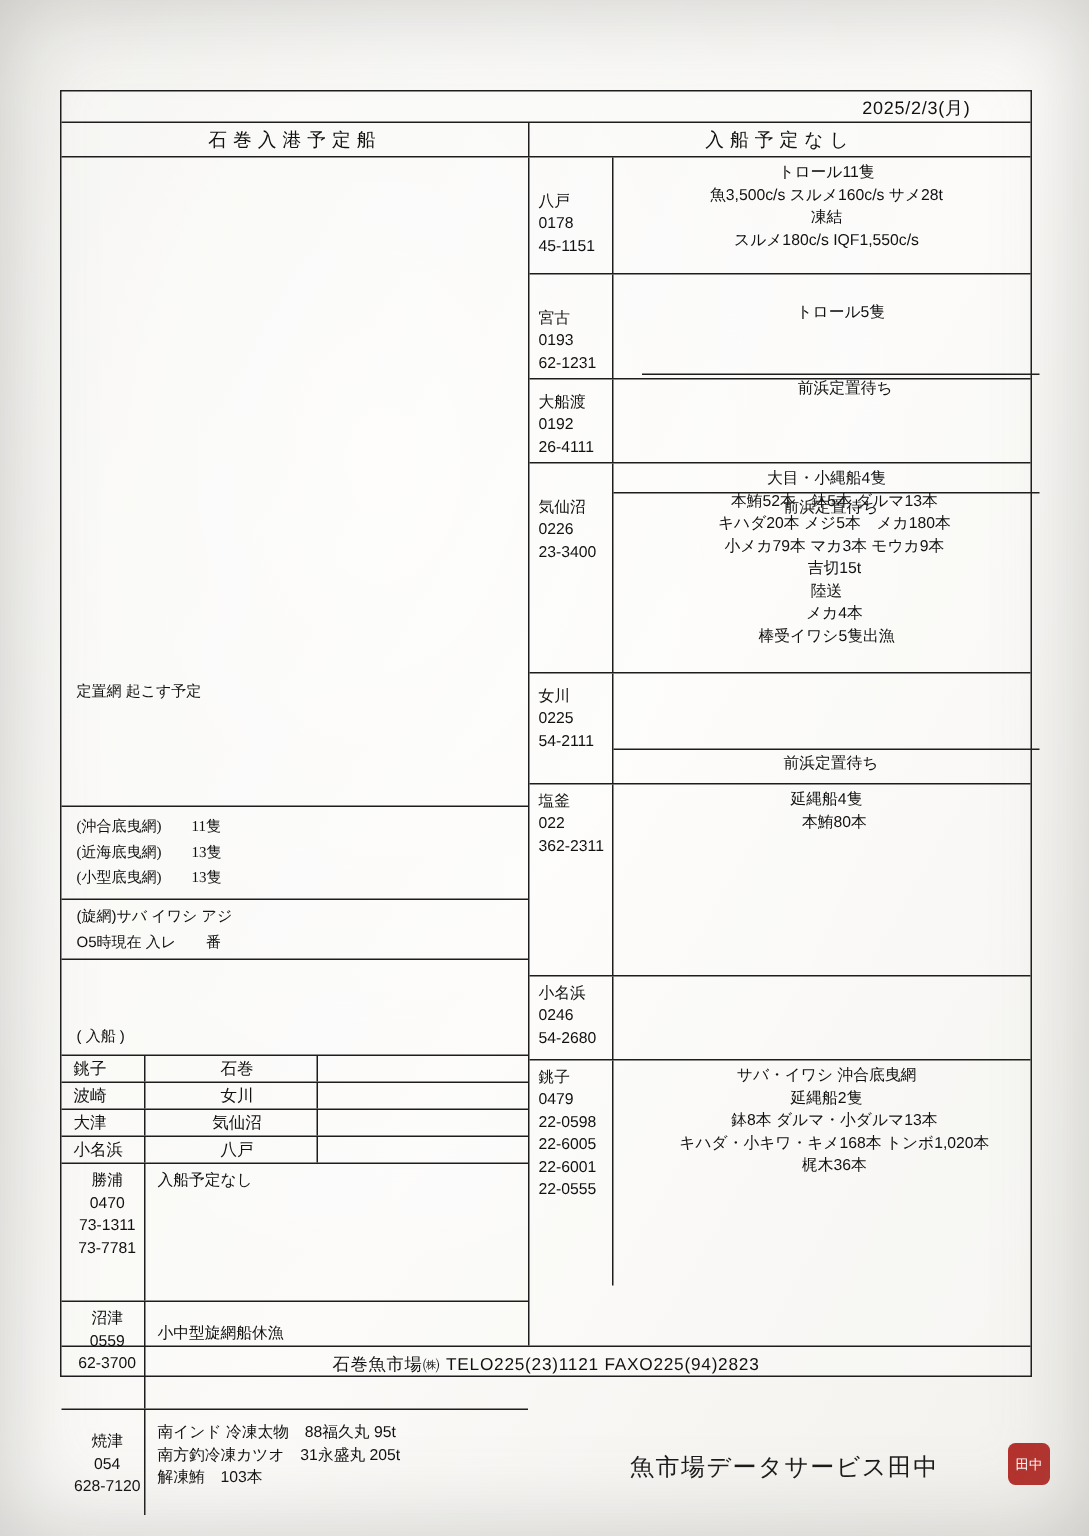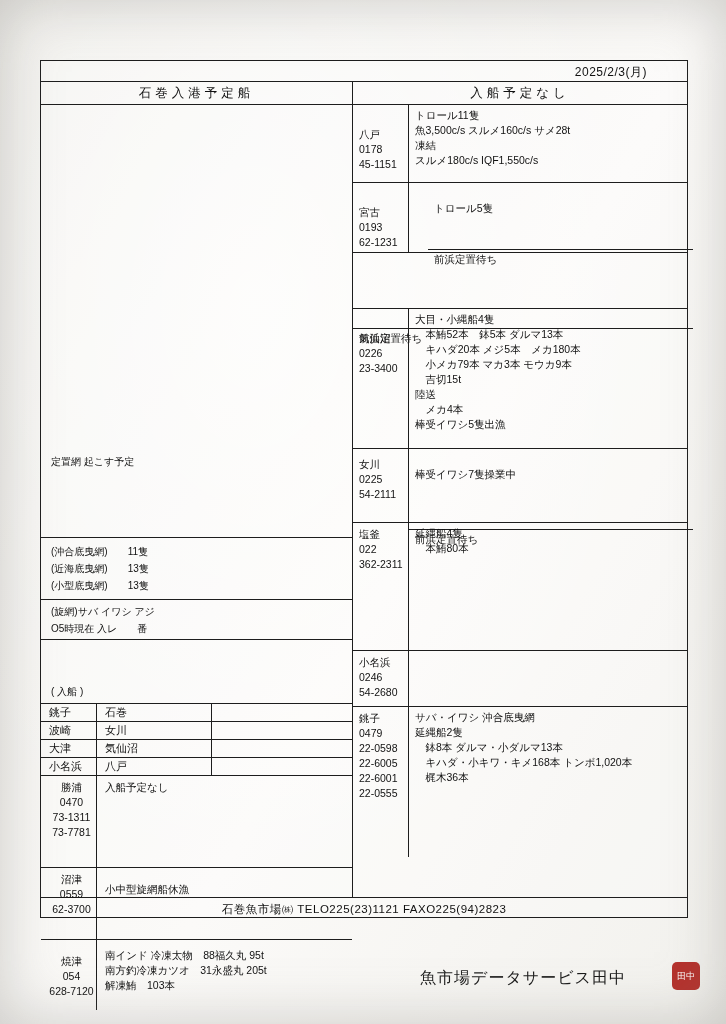--- a/index.html
+++ b/index.html
@@ -85,40 +85,41 @@
     line-height:15px;
     white-space:pre-line;
   }
   .port-info{
     flex:1;
     padding:3px 0 0 6px;
     font-size:10.5px;
     line-height:15px;
     box-sizing:border-box;
     white-space:pre-line;
+    text-align:center;
   }
   .port-info .sub-rule{
     border-top:1.2px solid #1d1d1d;
     margin:16px -6px 0 -6px;
     padding:2px 0 0 6px;
   }
 
   
   .lblock{ position:absolute;left:0;right:0; }
   .ltext{ padding-left:10px;font-size:10px;line-height:17px;white-space:pre-line; }
   .hrule{ position:absolute;left:0;right:0;border-top:1.2px solid #1d1d1d; }
 
   
   .entry-tbl{
     position:absolute;left:0;right:0;
     font-size:11px;
   }
   .entry-row{ display:flex;height:17px;border-bottom:1.2px solid #1d1d1d; }
   .entry-c1{ width:56px;border-right:1.2px solid #1d1d1d;padding-left:8px;box-sizing:border-box;padding-top:1px;}
-  .entry-c2{ width:115px;border-right:1.2px solid #1d1d1d;padding-left:8px;box-sizing:border-box;padding-top:1px;}
+  .entry-c2{ width:115px;border-right:1.2px solid #1d1d1d;padding-left:8px;box-sizing:border-box;padding-top:1px;text-align:center;}
   .entry-c3{ flex:1;padding-left:8px;box-sizing:border-box;padding-top:1px;}
 
   .agent-row{ display:flex;border-bottom:1.2px solid #1d1d1d;box-sizing:border-box;justify-content:flex-end; }
   .agent-name{
     width:56px;border-right:1.2px solid #1d1d1d;box-sizing:border-box;
     padding:4px 0 0 6px;font-size:10.5px;line-height:15px;white-space:pre-line;
     text-align:center;
   }
   .agent-note{
     flex:1;padding:4px 0 0 8px;font-size:10.5px;line-height:15px;
@@ -163,21 +164,21 @@
     <div id="body">
 
       <div class="col-left">
 
         <div class="lblock" style="top:348px;">
           <div class="ltext">定置網 起こす予定</div>
         </div>
 
         <div class="hrule" style="top:432px;"></div>
 
-        <div class="lblock" style="top:438px;">
+        <div class="lblock" style="top:438px;font-family:Liberation Serif, serif;">
           <div class="ltext">(沖合底曳網)　　11隻
 (近海底曳網)　　13隻
 (小型底曳網)　　13隻</div>
         </div>
 
         <div class="hrule" style="top:494px;"></div>
 
         <div class="lblock" style="top:498px;">
           <div class="ltext">(旋網)サバ イワシ アジ
 O5時現在 入レ　　番</div>
@@ -253,20 +254,23 @@
           <div class="port-name" style="padding-top:22px;">宮古
 0193
 62-1231</div>
           <div class="port-info">
             <div>トロール5隻</div>
             <div class="sub-rule" style="margin-top:18px;">前浜定置待ち</div>
           </div>
         </div>
 
         <div class="port" style="height:56px;">
+          <div class="port-name" style="padding-top:8px;">大船渡
+0192
+26-4111</div>
           <div class="port-info">
             <div style="height:26px;"></div>
             <div class="sub-rule">前浜定置待ち</div>
           </div>
         </div>
 
         <div class="port" style="height:140px;">
           <div class="port-name" style="padding-top:22px;">気仙沼
 0226
 23-3400</div>
@@ -278,21 +282,20 @@
 陸送
 　メカ4本
 棒受イワシ5隻出漁</div>
         </div>
 
         <div class="port" style="height:74px;">
           <div class="port-name" style="padding-top:8px;">女川
 0225
 54-2111</div>
           <div class="port-info">
-            <div>棒受イワシ7隻操業中</div>
             <div class="sub-rule" style="margin-top:32px;">前浜定置待ち</div>
           </div>
         </div>
 
         <div class="port" style="height:128px;">
           <div class="port-name" style="padding-top:4px;">塩釜
 022
 362-2311</div>
           <div class="port-info">延縄船4隻
 　本鮪80本</div>

